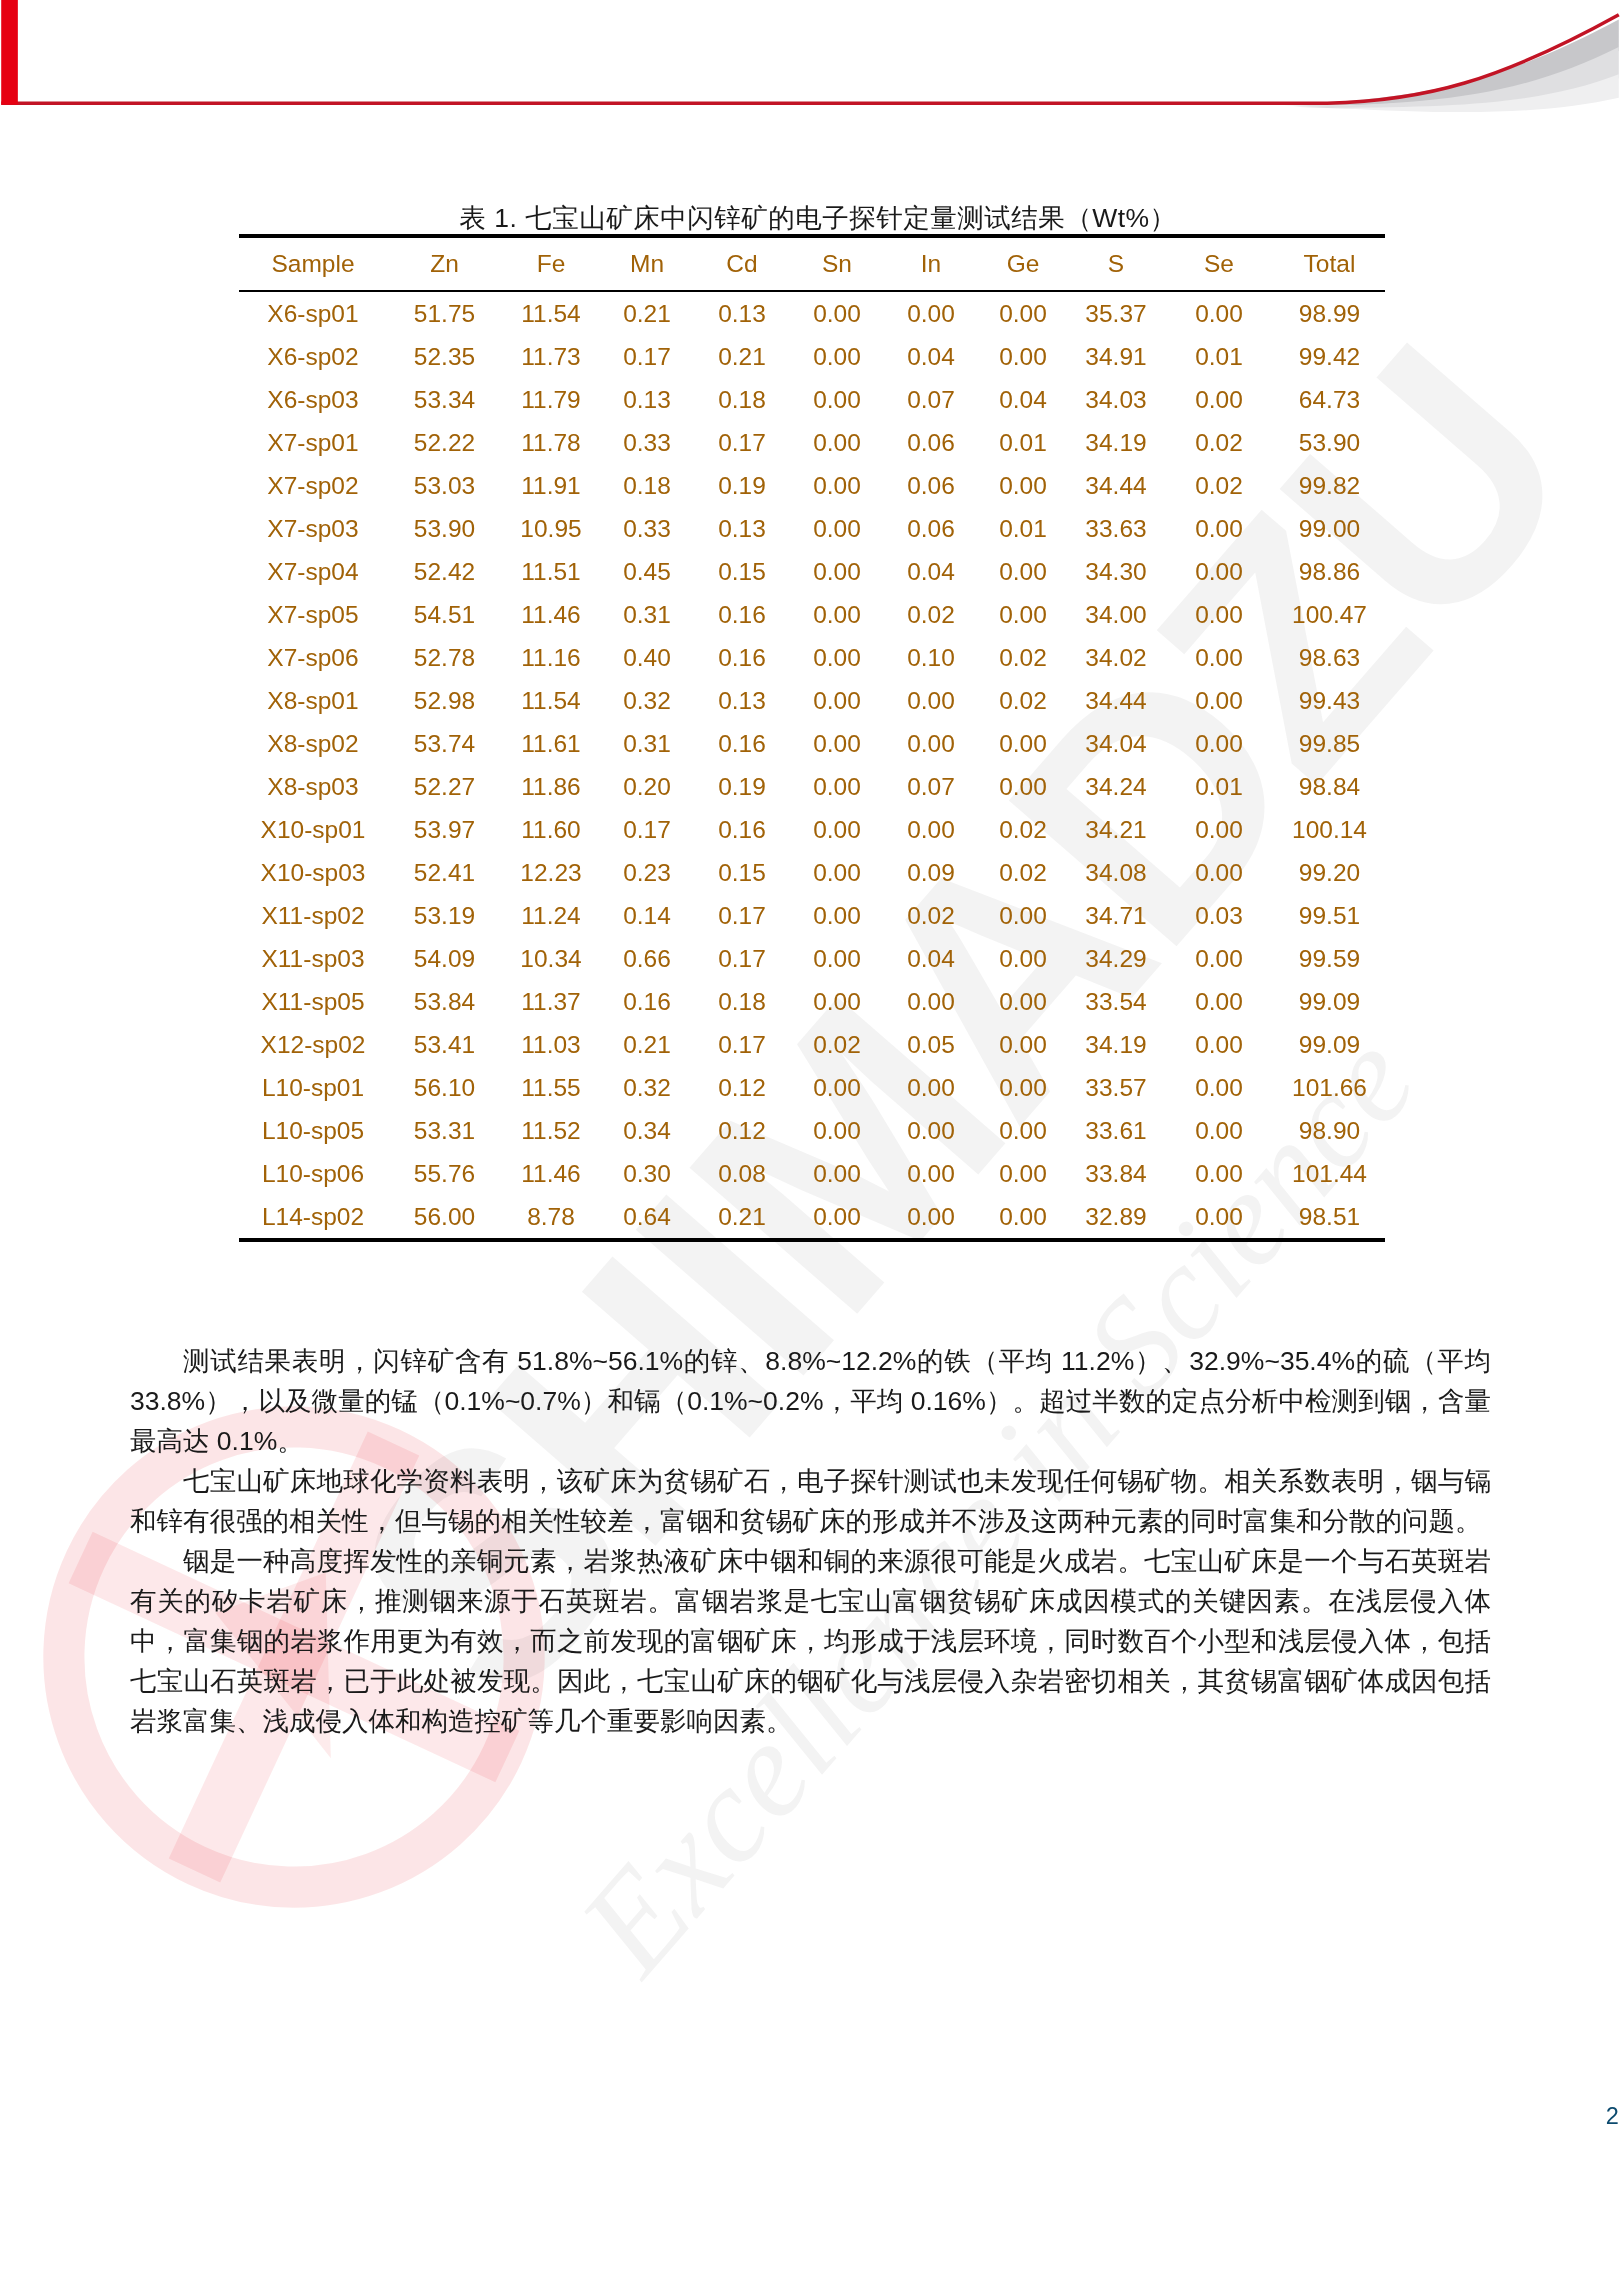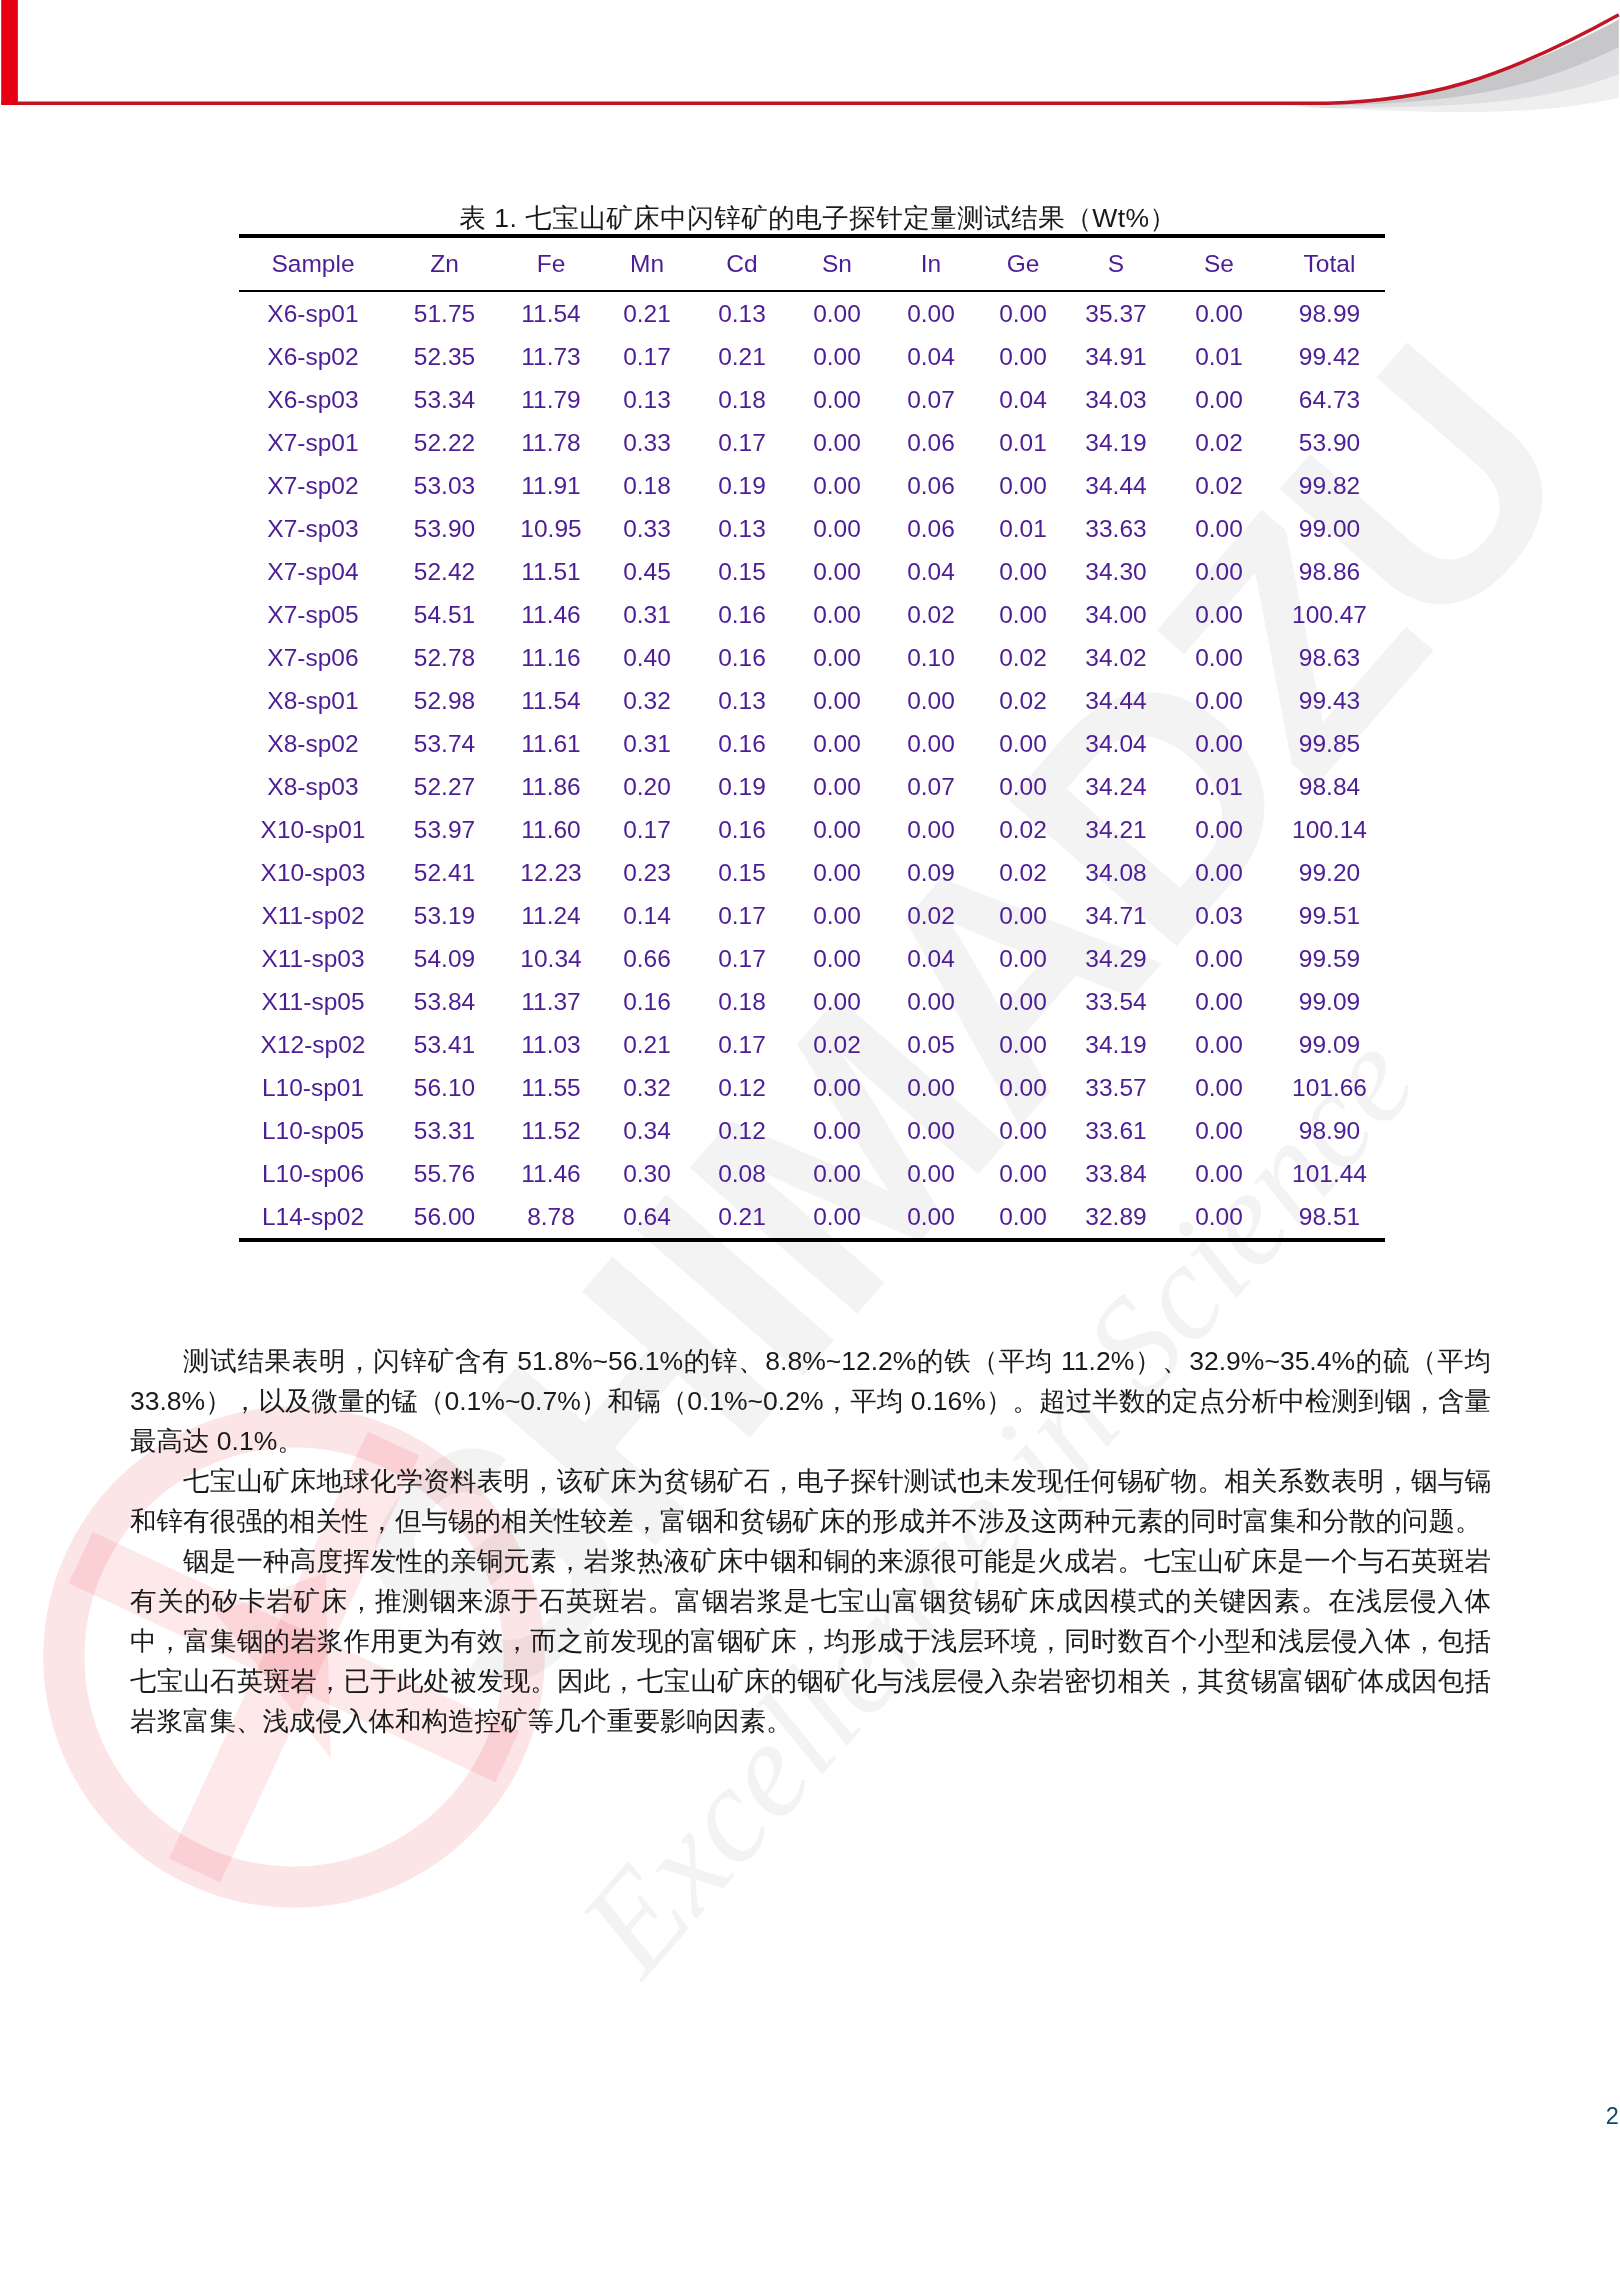--- a/index.html
+++ b/index.html
@@ -26,21 +26,21 @@
   
   .content{position:absolute;inset:0;z-index:1;}
   .table-title{
     position:absolute;top:200px;left:0;width:100%;text-align:center;
     font-size:26.5px;letter-spacing:0.5px;padding-left:8px;
   }
   .epma-wrap{position:absolute;left:239px;top:234px;width:1146px;}
   table.epma{
     width:100%;border-collapse:collapse;table-layout:fixed;
     border-top:4.9px solid #000;border-bottom:4.9px solid #000;
-    font-size:24.5px;color:#4c1d95;
+    font-size:24.5px;color:#a16207;
   }
   table.epma thead th{
     font-weight:normal;height:52px;border-bottom:2px solid #000;
     text-align:center;vertical-align:middle;padding:0;
   }
   table.epma tbody td{
     height:43px;text-align:center;vertical-align:middle;padding:0;
     white-space:nowrap;
   }
   .body-text{

